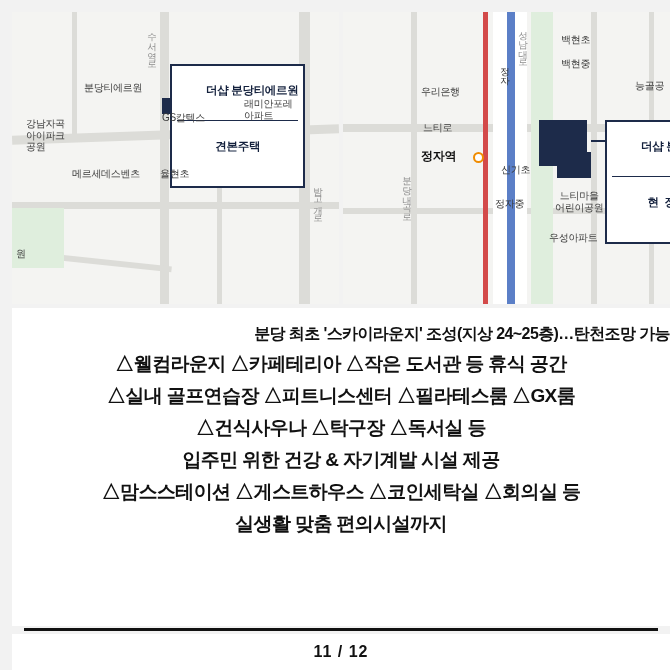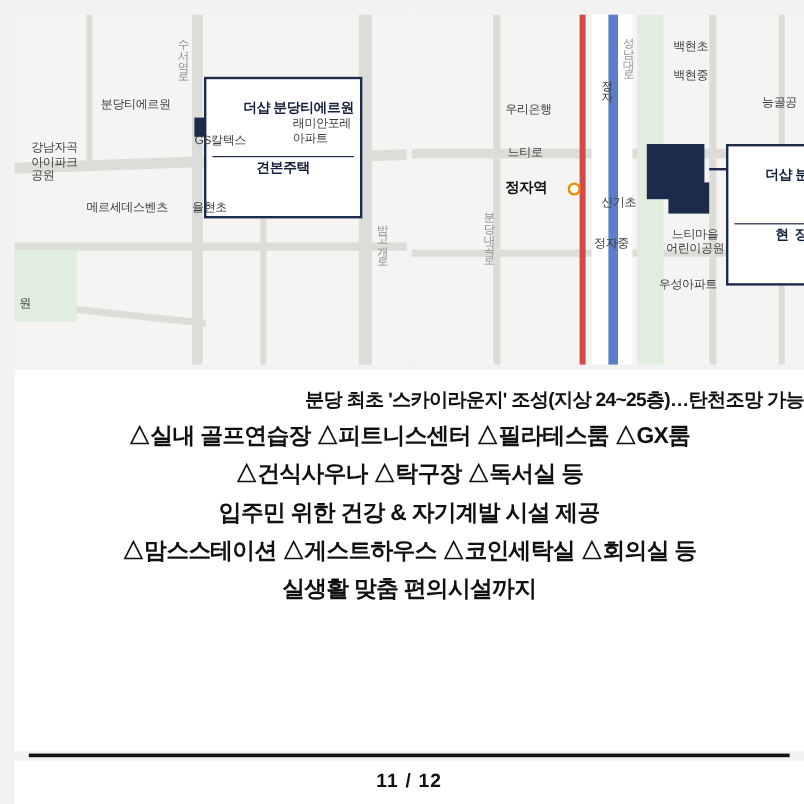--- a/index.html
+++ b/index.html
@@ -105,27 +105,26 @@
     background: #ffffff;
     border: 2px solid #1d2b4a;
     padding: 3px 5px 4px 5px;
     font-size: 11.5px;
     font-weight: bold;
     color: #14213d;
     line-height: 1.25;
     text-align: center;
     white-space: pre;
     letter-spacing: -0.3px;
-    font-family: Liberation Serif, serif;
   }
   .callout .line2 {
     display: block;
     border-top: 1px solid #1d2b4a;
-    margin-top: 18px;
-    padding-top: 2px;
+    margin-top: 8px;
+    padding-top: 18px;
   }
   .leader {
     position: absolute;
     background: #1d2b4a;
     width: 2px;
   }
 
   
   .body-text {
     position: absolute;
@@ -258,20 +257,21 @@
         <div class="lbl" style="left:206px;top:220px;">우성아파트</div>
         <div class="lbl road-name vert" style="left:174px;top:12px;">성남대로</div>
         <div class="lbl road-name vert" style="left:156px;top:48px;color:#333;">정자</div>
         <div class="lbl road-name vert" style="left:58px;top:158px;">분당내곡로</div>
       </div>
     </div>
   </div>
 
   <div class="body-text">
     <p class="l1">분당 최초 '스카이라운지' 조성(지상 24~25층)…탄천조망 가능</p>
+    <p>△웰컴라운지 △카페테리아 △작은 도서관 등 휴식 공간</p>
     <p>△실내 골프연습장 △피트니스센터 △필라테스룸 △GX룸</p>
     <p>△건식사우나 △탁구장 △독서실 등</p>
     <p>입주민 위한 건강 &amp; 자기계발 시설 제공</p>
     <p>△맘스스테이션 △게스트하우스 △코인세탁실 △회의실 등</p>
     <p>실생활 맞춤 편의시설까지</p>
   </div>
 
   <div class="divider"></div>
 
   <div class="footer">

